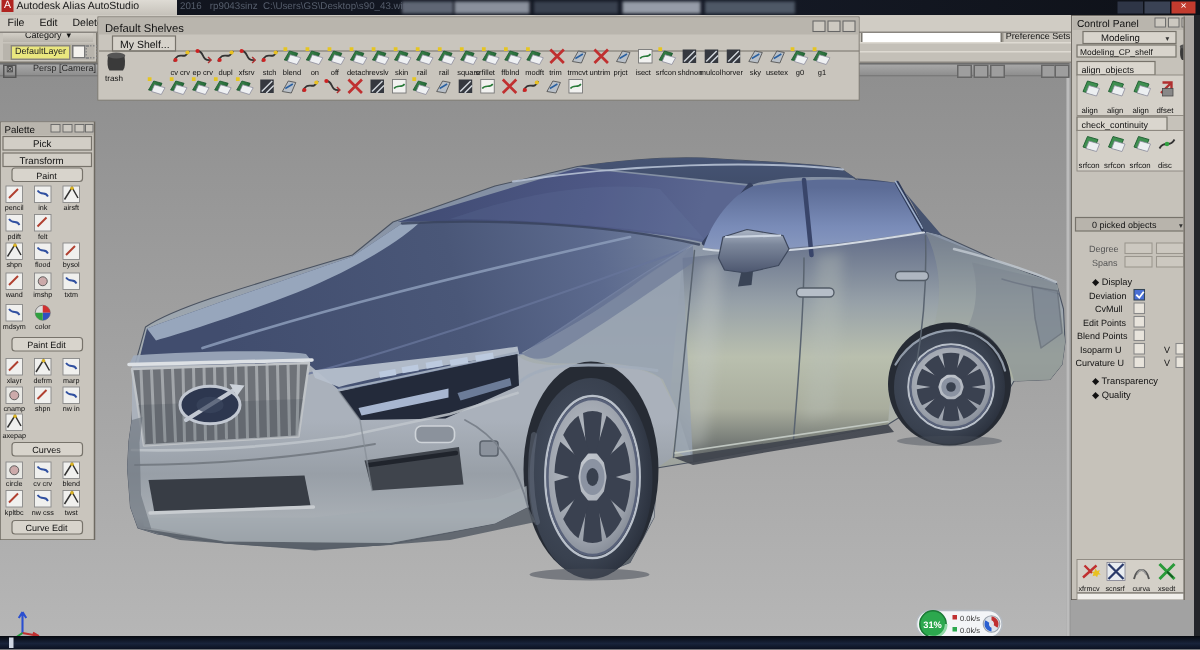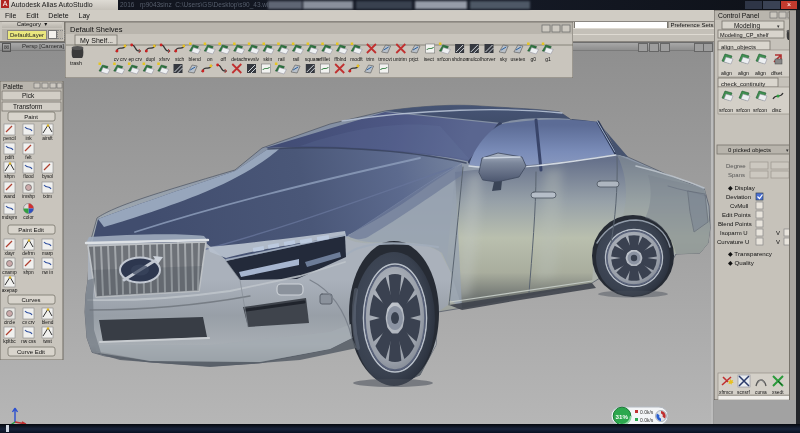--- a/index.html
+++ b/index.html
@@ -26,21 +26,21 @@
 #layerchk{left:48px;top:30px;width:7px;height:7px;background:#f4f2ee;border:1px solid #777;z-index:9;}
 #layerdot{left:57px;top:30px;width:6px;height:7px;border:1px dotted #888;z-index:9;}
 #perspbar{left:0;top:42px;width:713px;height:9px;background:linear-gradient(#a8a8a8,#8e8e8e);border-top:1px solid #6e6e6e;border-bottom:1px solid #7a7a7a;z-index:4;box-sizing:border-box;}
 #persptxt{left:22px;top:43px;font-size:6px;color:#2a2a2a;z-index:5;}
 #perspx{left:2px;top:43px;width:7px;height:7px;border:1px solid #555;font-size:6px;line-height:6px;text-align:center;color:#333;z-index:5;}
 .vpicon{top:43px;width:8px;height:7px;border:1px solid #666;background:#9e9e9e;z-index:5;}
 #viewport{left:0;top:51px;width:711px;height:373px;border-right:2px solid #bcbcbc;box-sizing:content-box;background:linear-gradient(#8f8f8f,#a4a4a4 55%,#b6b6b6 100%);z-index:1;}
 #carwrap{left:0;top:0;width:800px;height:433px;z-index:2;}
 #taskbar{left:0;top:424px;width:800px;height:9px;background:linear-gradient(#06090f,#18233a 55%,#0a1020);z-index:40;}
 #tbitem{left:6px;top:425px;width:3px;height:7px;background:#cfd6e2;z-index:41;}
-#shelves{left:65px;top:22px;z-index:25;}
+#shelves{left:65px;top:11px;z-index:25;}
 #palette{left:0;top:81px;z-index:15;}
 #cpanel{left:714px;top:10px;z-index:25;}
 #cpscroll{left:789px;top:11px;width:7px;height:389px;background:#a8a4a0;border-left:1px solid #77736b;z-index:26;}
 #cpedge{left:796px;top:10px;width:4px;height:414px;background:#23252a;z-index:26;}
 #cpbottom{left:714px;top:400px;width:82px;height:24px;background:#a2a2a2;z-index:24;}
 #axis{left:8px;top:402px;z-index:3;}
 #pill{left:611px;top:406px;z-index:10;}
 </style>
 </head>
 <body>

